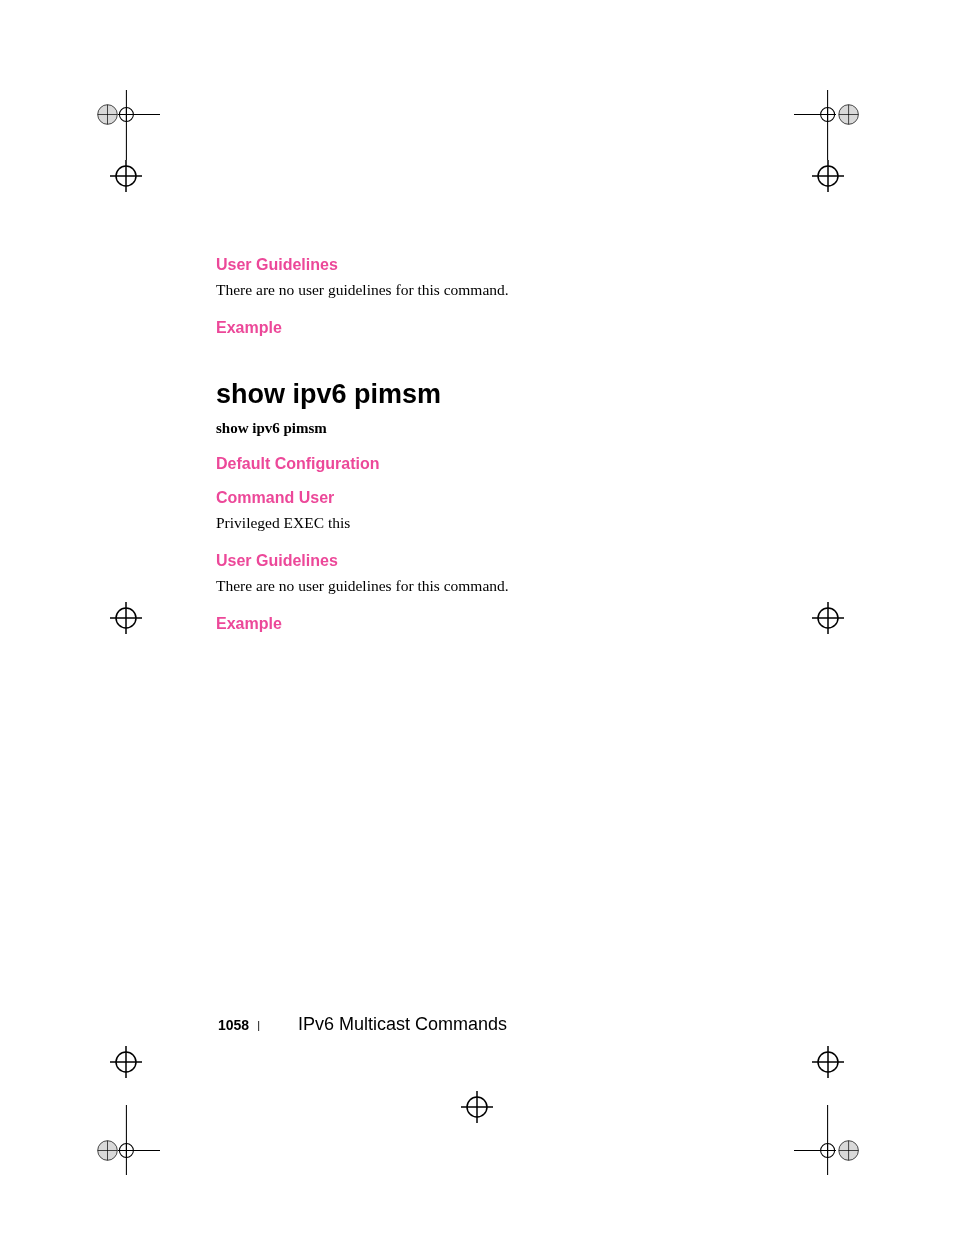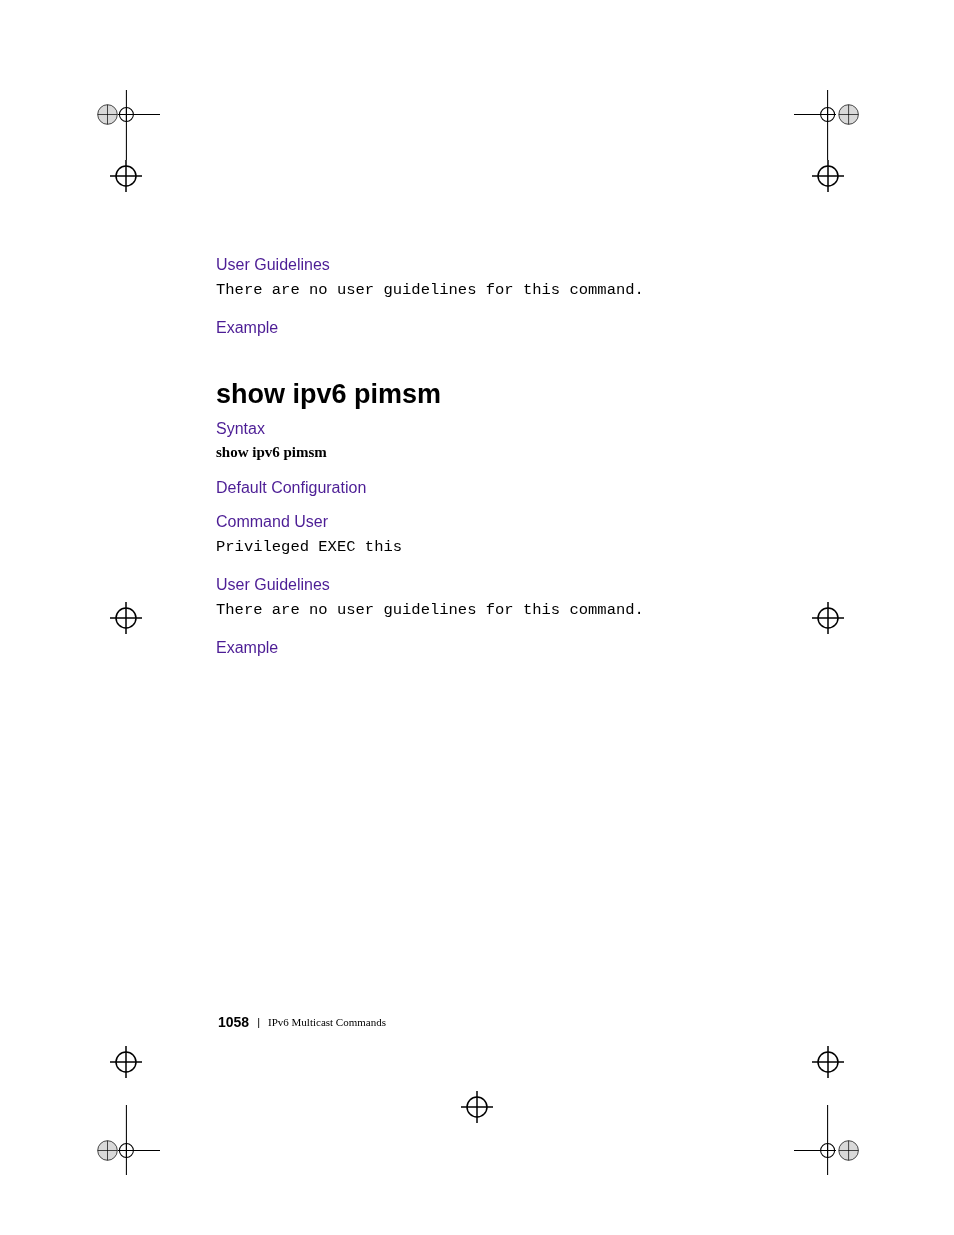--- a/index.html
+++ b/index.html
@@ -15,27 +15,27 @@
       font-family: Georgia, 'Times New Roman', serif;
     }
     .page-content {
       position: absolute;
       left: 216px;
       top: 256px;
       width: 530px;
     }
     .section-heading {
       font-family: Arial, Helvetica, sans-serif;
-      font-weight: normal;
+      font-weight: bold;
       font-size: 16px;
-      color: #4c1d95;
+      color: #ec4899;
       margin-bottom: 6px;
     }
     .body-text {
-      font-family: Liberation Mono, monospace;
+      font-family: Liberation Serif, serif;
       font-size: 15.5px;
       color: #000;
       line-height: 1.35;
       margin-bottom: 18px;
     }
     .command-title {
       font-family: Arial, Helvetica, sans-serif;
       font-weight: bold;
       font-size: 27px;
       color: #000;
@@ -68,22 +68,23 @@
     }
     .page-number {
       font-weight: bold;
       font-size: 14px;
     }
     .footer-divider {
       color: #000;
       font-size: 11px;
     }
     .footer-text {
-      font-size: 11px;
-      font-family: Liberation Serif, serif;
+      font-size: 18px;
+      font-family: Liberation Sans, sans-serif;
+      margin-left: 30px;
     }
     
     .regmark {
       position: absolute;
       width: 70px;
       height: 70px;
     }
     .regmark svg {
       width: 100%;
       height: 100%;
@@ -197,21 +198,20 @@
   </div>
 
   <div class="sec-block">
     <div class="section-heading">Example</div>
   </div>
 
   <div class="command-title">show ipv6 pimsm</div>
 
 
   <div class="sec-block">
-    <div class="section-heading">Syntax</div>
     <div class="syntax-text">show ipv6 pimsm</div>
   </div>
 
   <div class="sec-block">
     <div class="section-heading">Default Configuration</div>
   </div>
 
   <div class="sec-block">
     <div class="section-heading">Command User</div>
     <div class="body-text">Privileged EXEC this</div>

